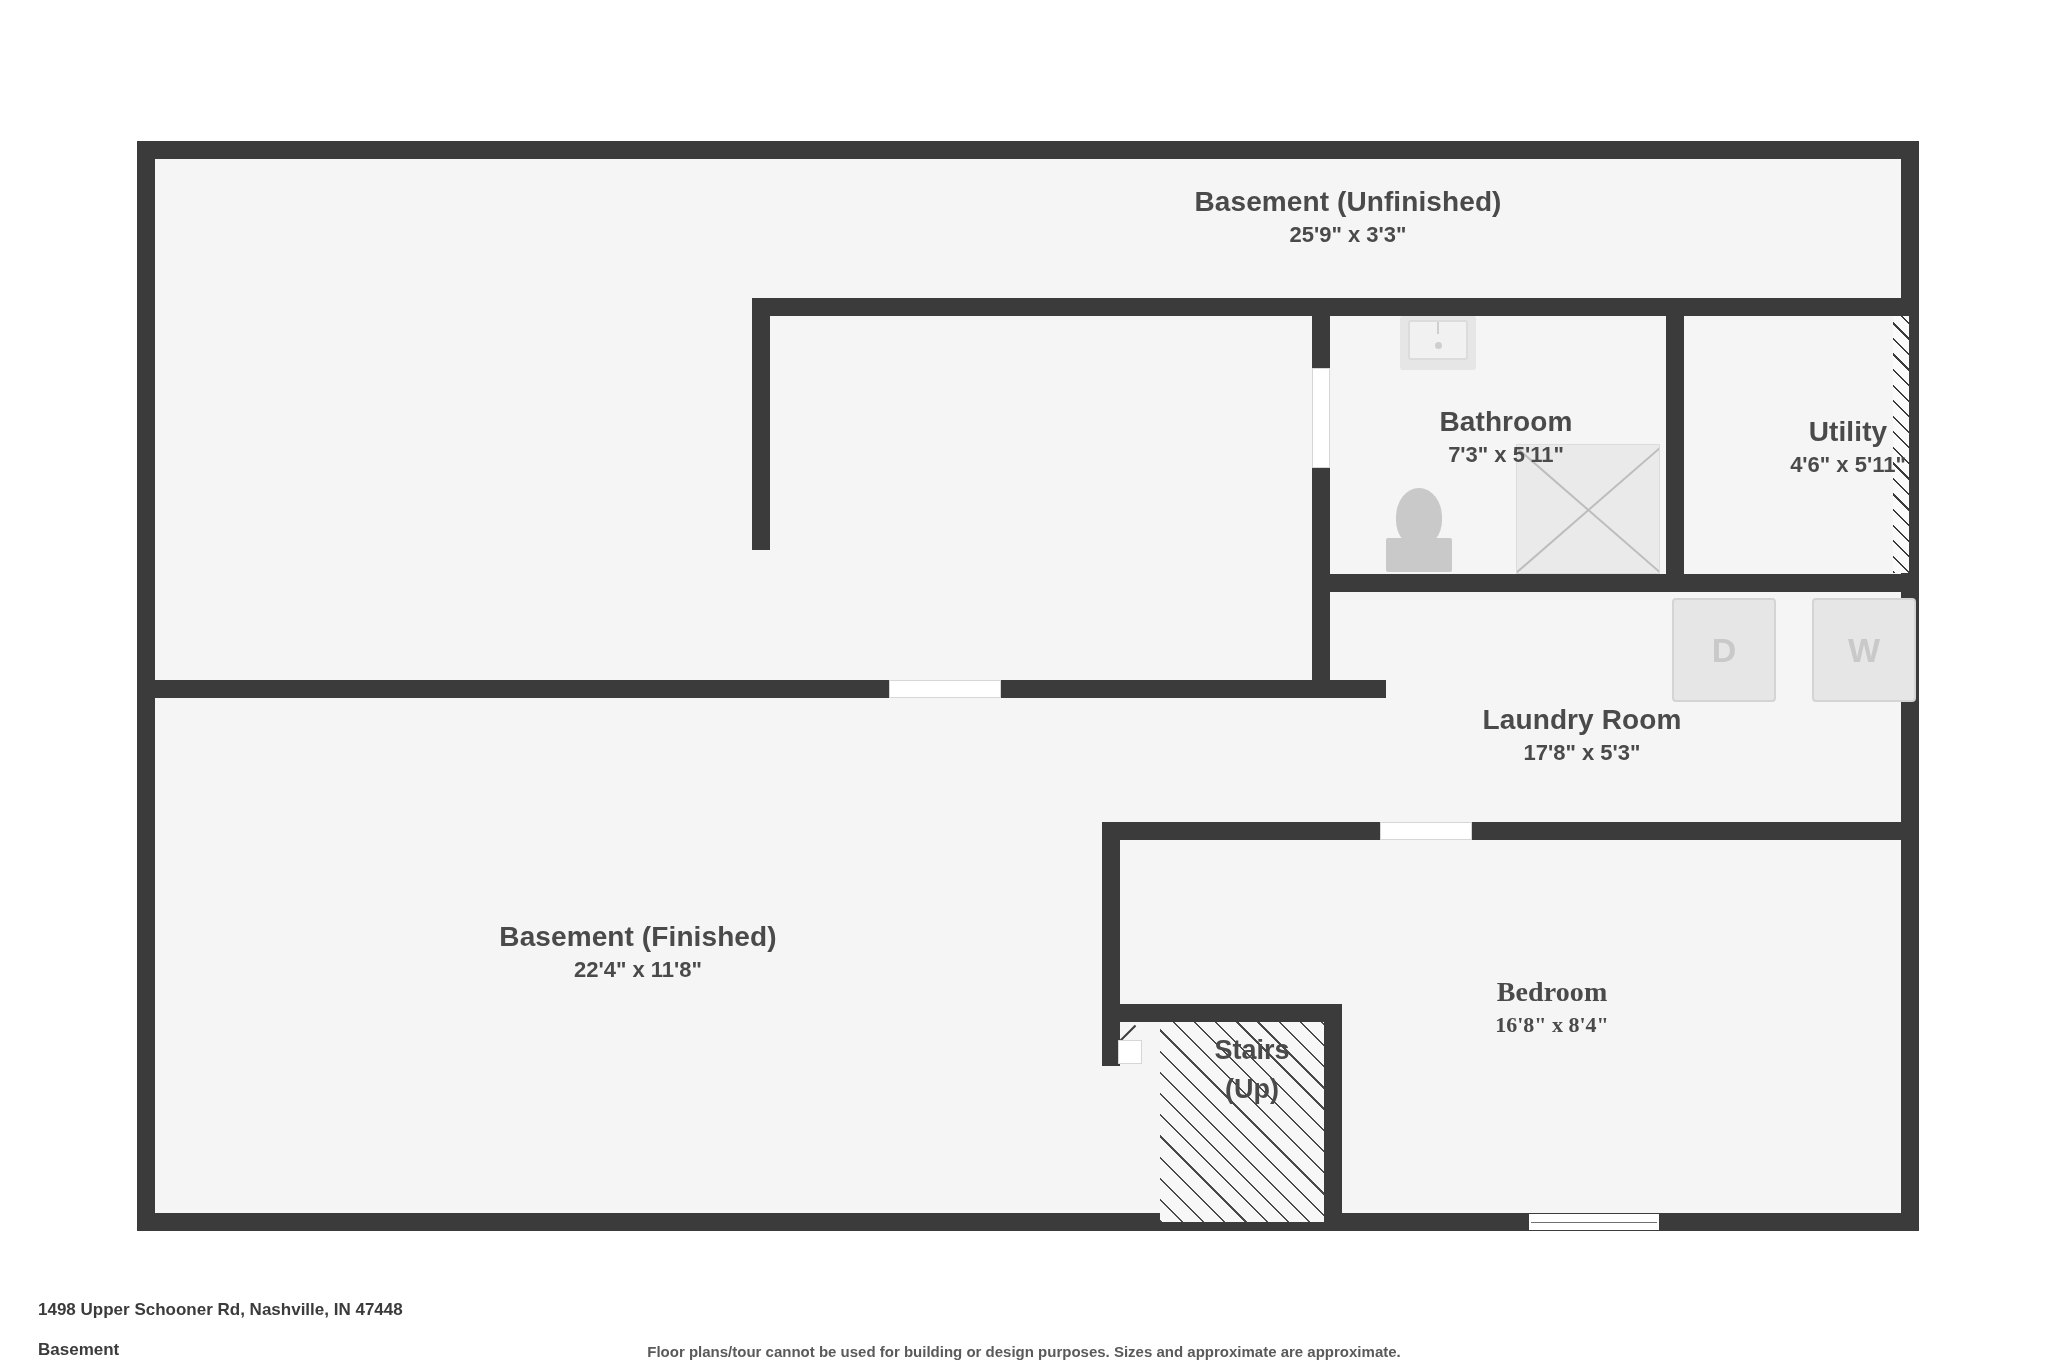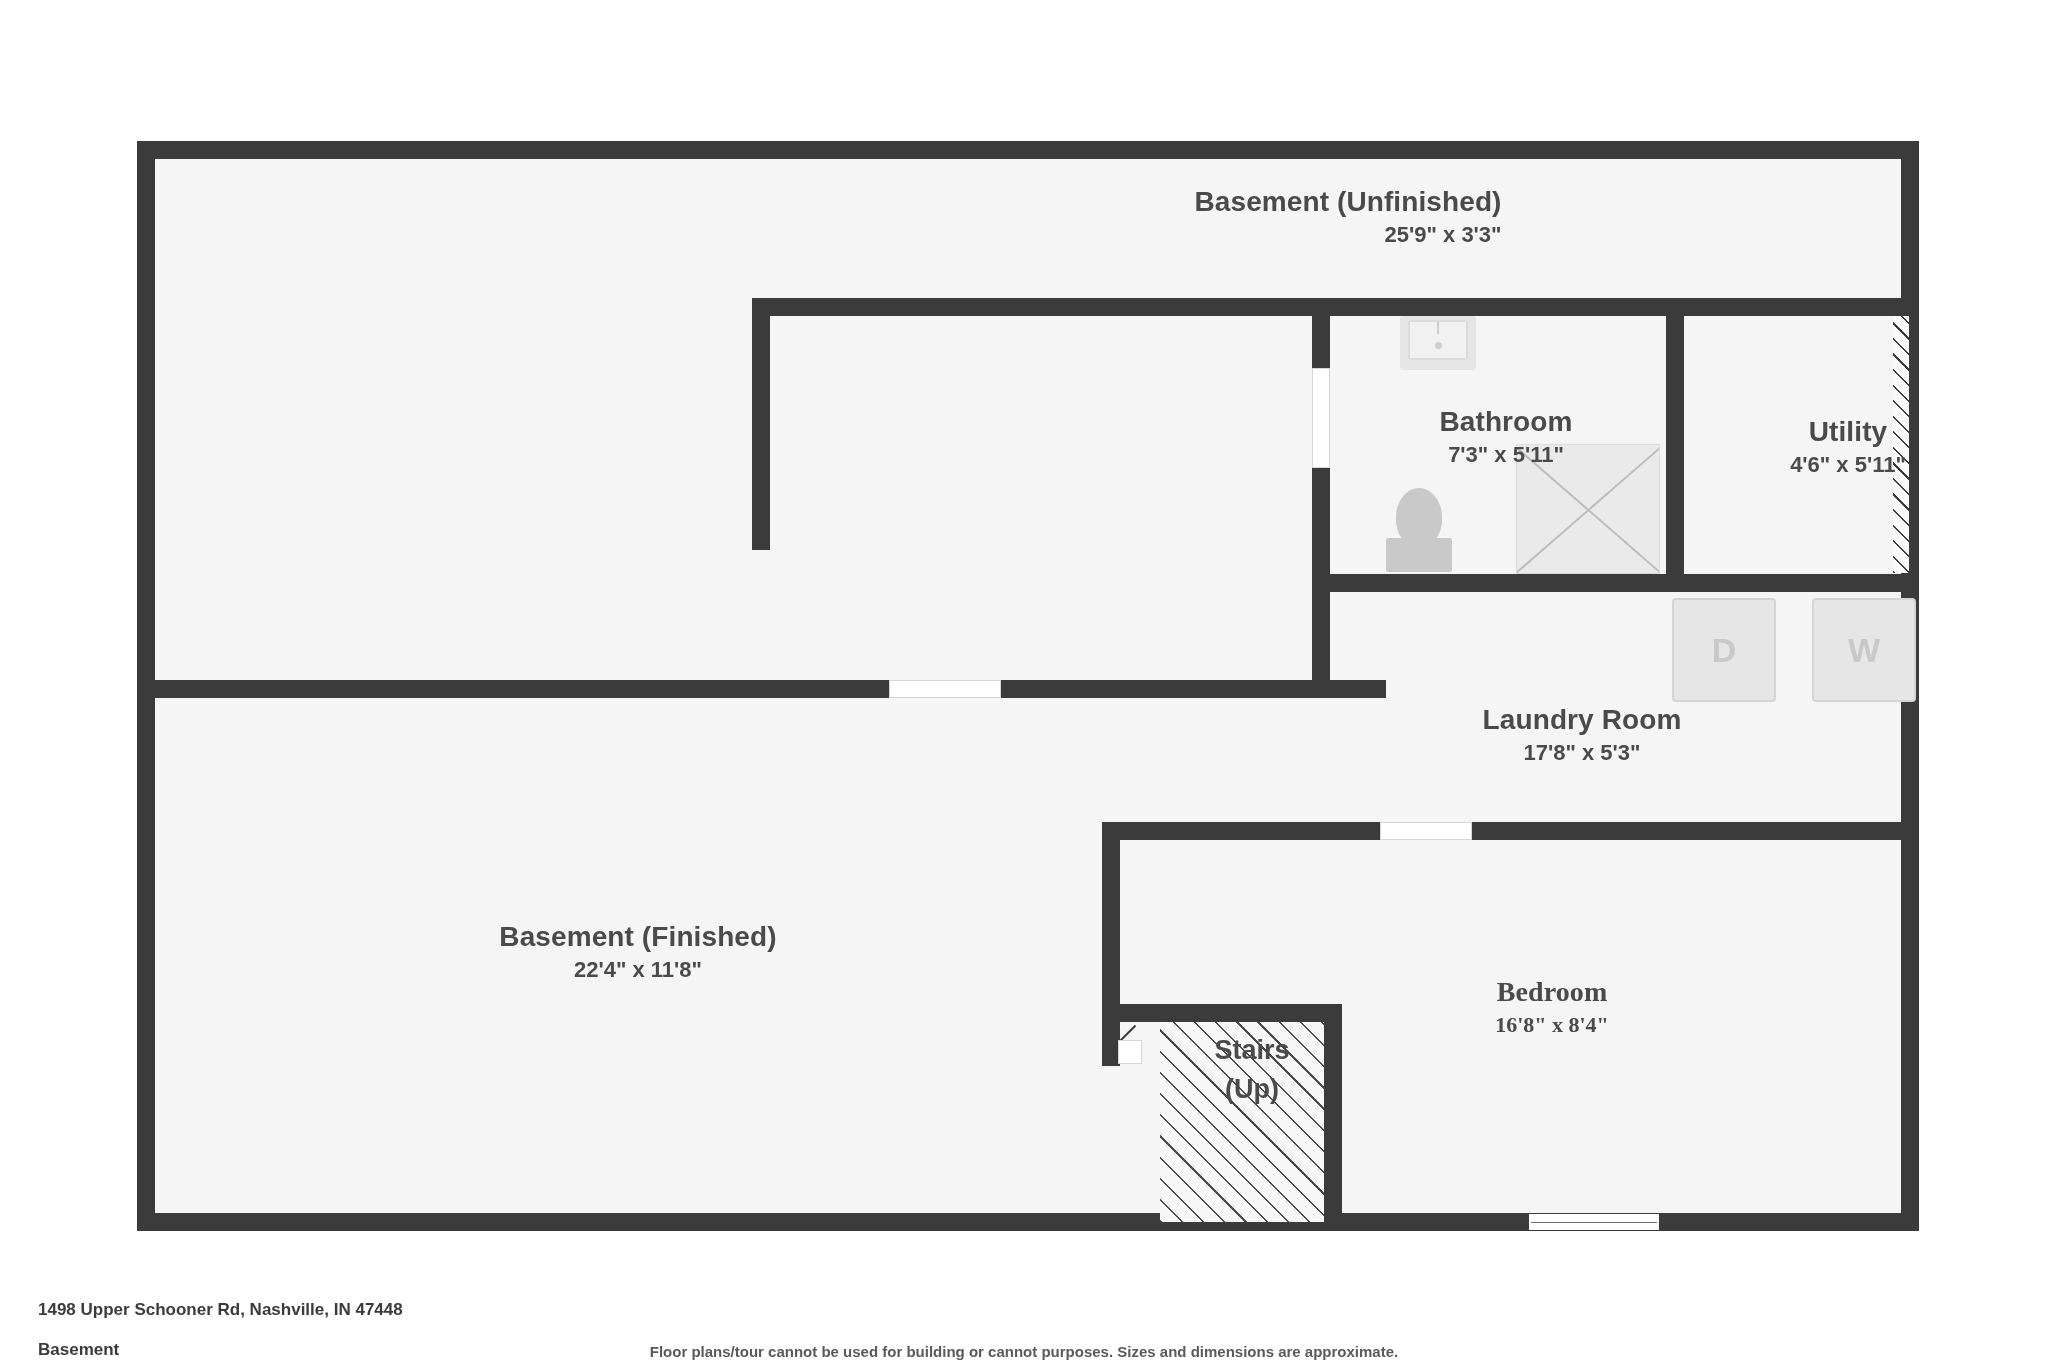--- a/index.html
+++ b/index.html
@@ -305,21 +305,21 @@
     </div>
 
     <div class="fixture-shower" style="left:1516px; top:444px; width:144px; height:130px;">
       <div class="x1"></div>
       <div class="x2"></div>
     </div>
 
     <div class="appliance" style="left:1672px; top:598px; width:104px; height:104px;">D</div>
     <div class="appliance" style="left:1812px; top:598px; width:104px; height:104px;">W</div>
 
-    <div class="room-label" style="left:1348px; top:185px;text-align:right;">
+    <div class="room-label" style="left:1348px; top:185px;">
       <span class="rname">Basement (Unfinished)</span>
       <span class="rdim">25'9" x 3'3"</span>
     </div>
 
 
 
     <div class="room-label" style="left:1506px; top:405px;">
       <span class="rname">Bathroom</span>
       <span class="rdim">7'3" x 5'11"</span>
     </div>
@@ -346,15 +346,15 @@
 
     <div class="stairs-label" style="left:1252px; top:1031px;">
       <div>Stairs</div>
       <div>(Up)</div>
     </div>
 
   </div>
 
   <div class="footer-address">1498 Upper Schooner Rd, Nashville, IN 47448</div>
   <div class="footer-level">Basement</div>
-  <div class="footer-disclaimer">Floor plans/tour cannot be used for building or cannot purposes. Sizes and dimensions are approximate.</div>
+  <div class="footer-disclaimer">Floor plans/tour cannot be used for building or design purposes. Sizes and approximate are approximate.</div>
 
 </div>
 
 </body></html>

